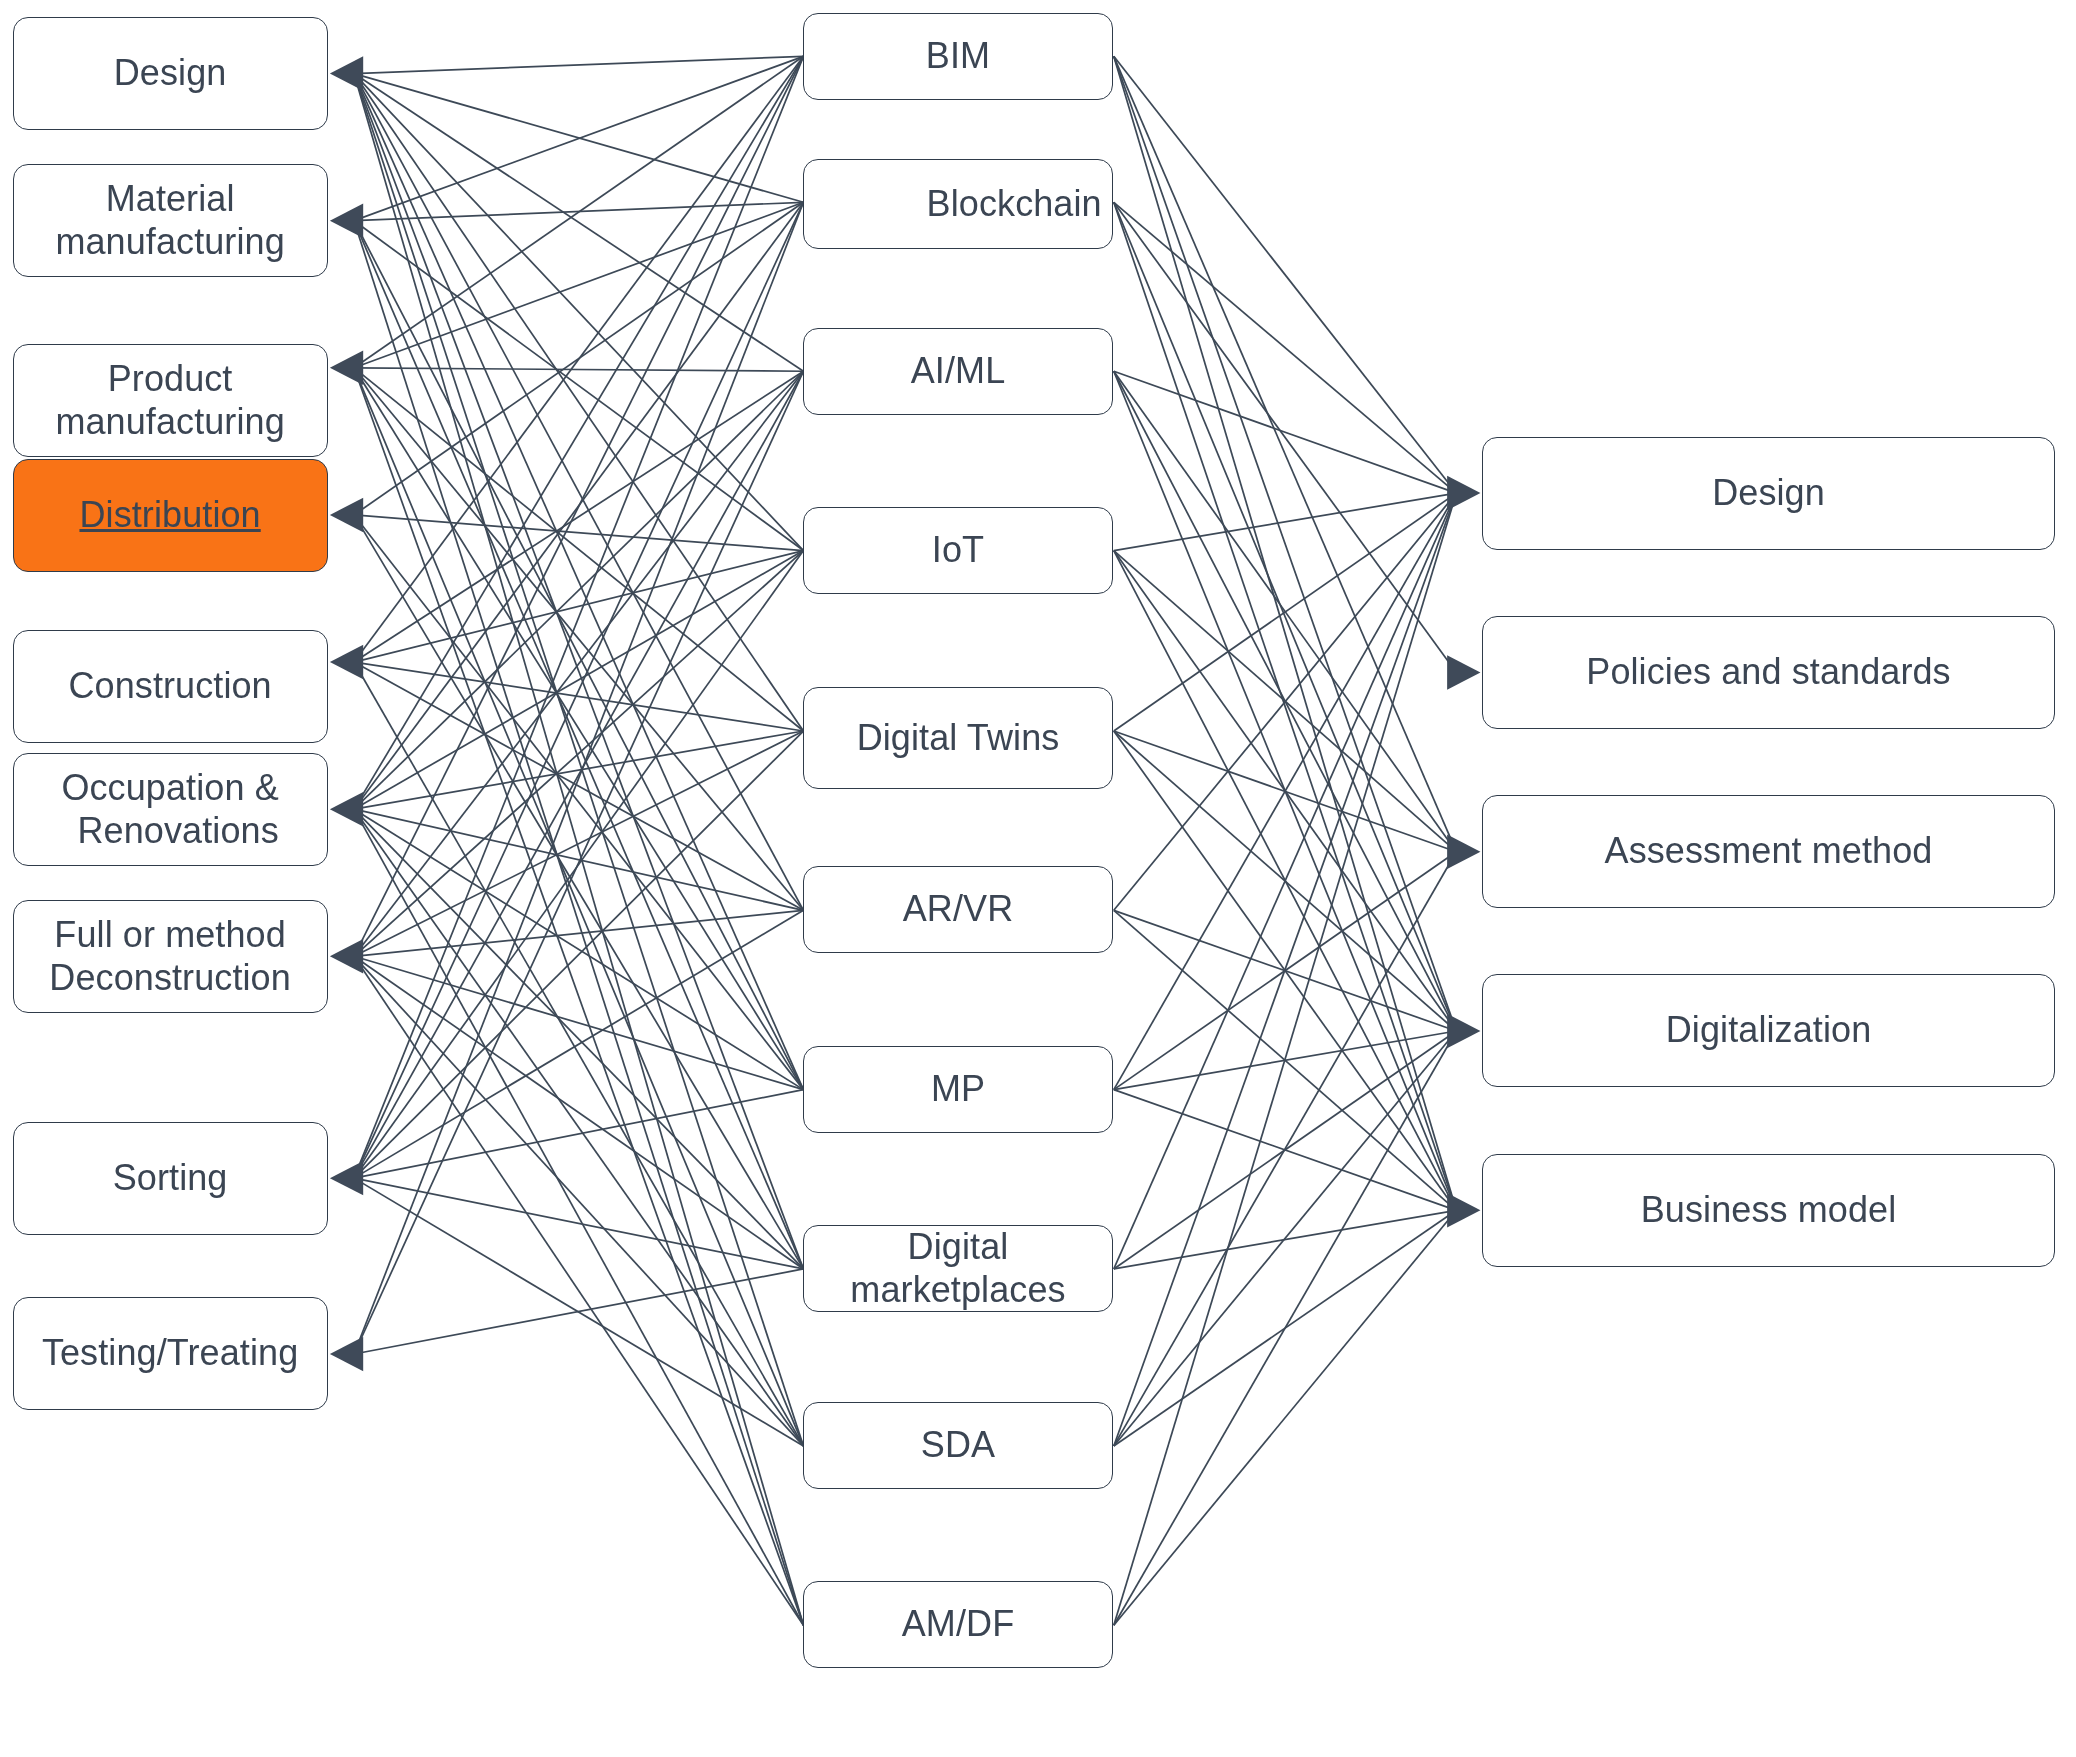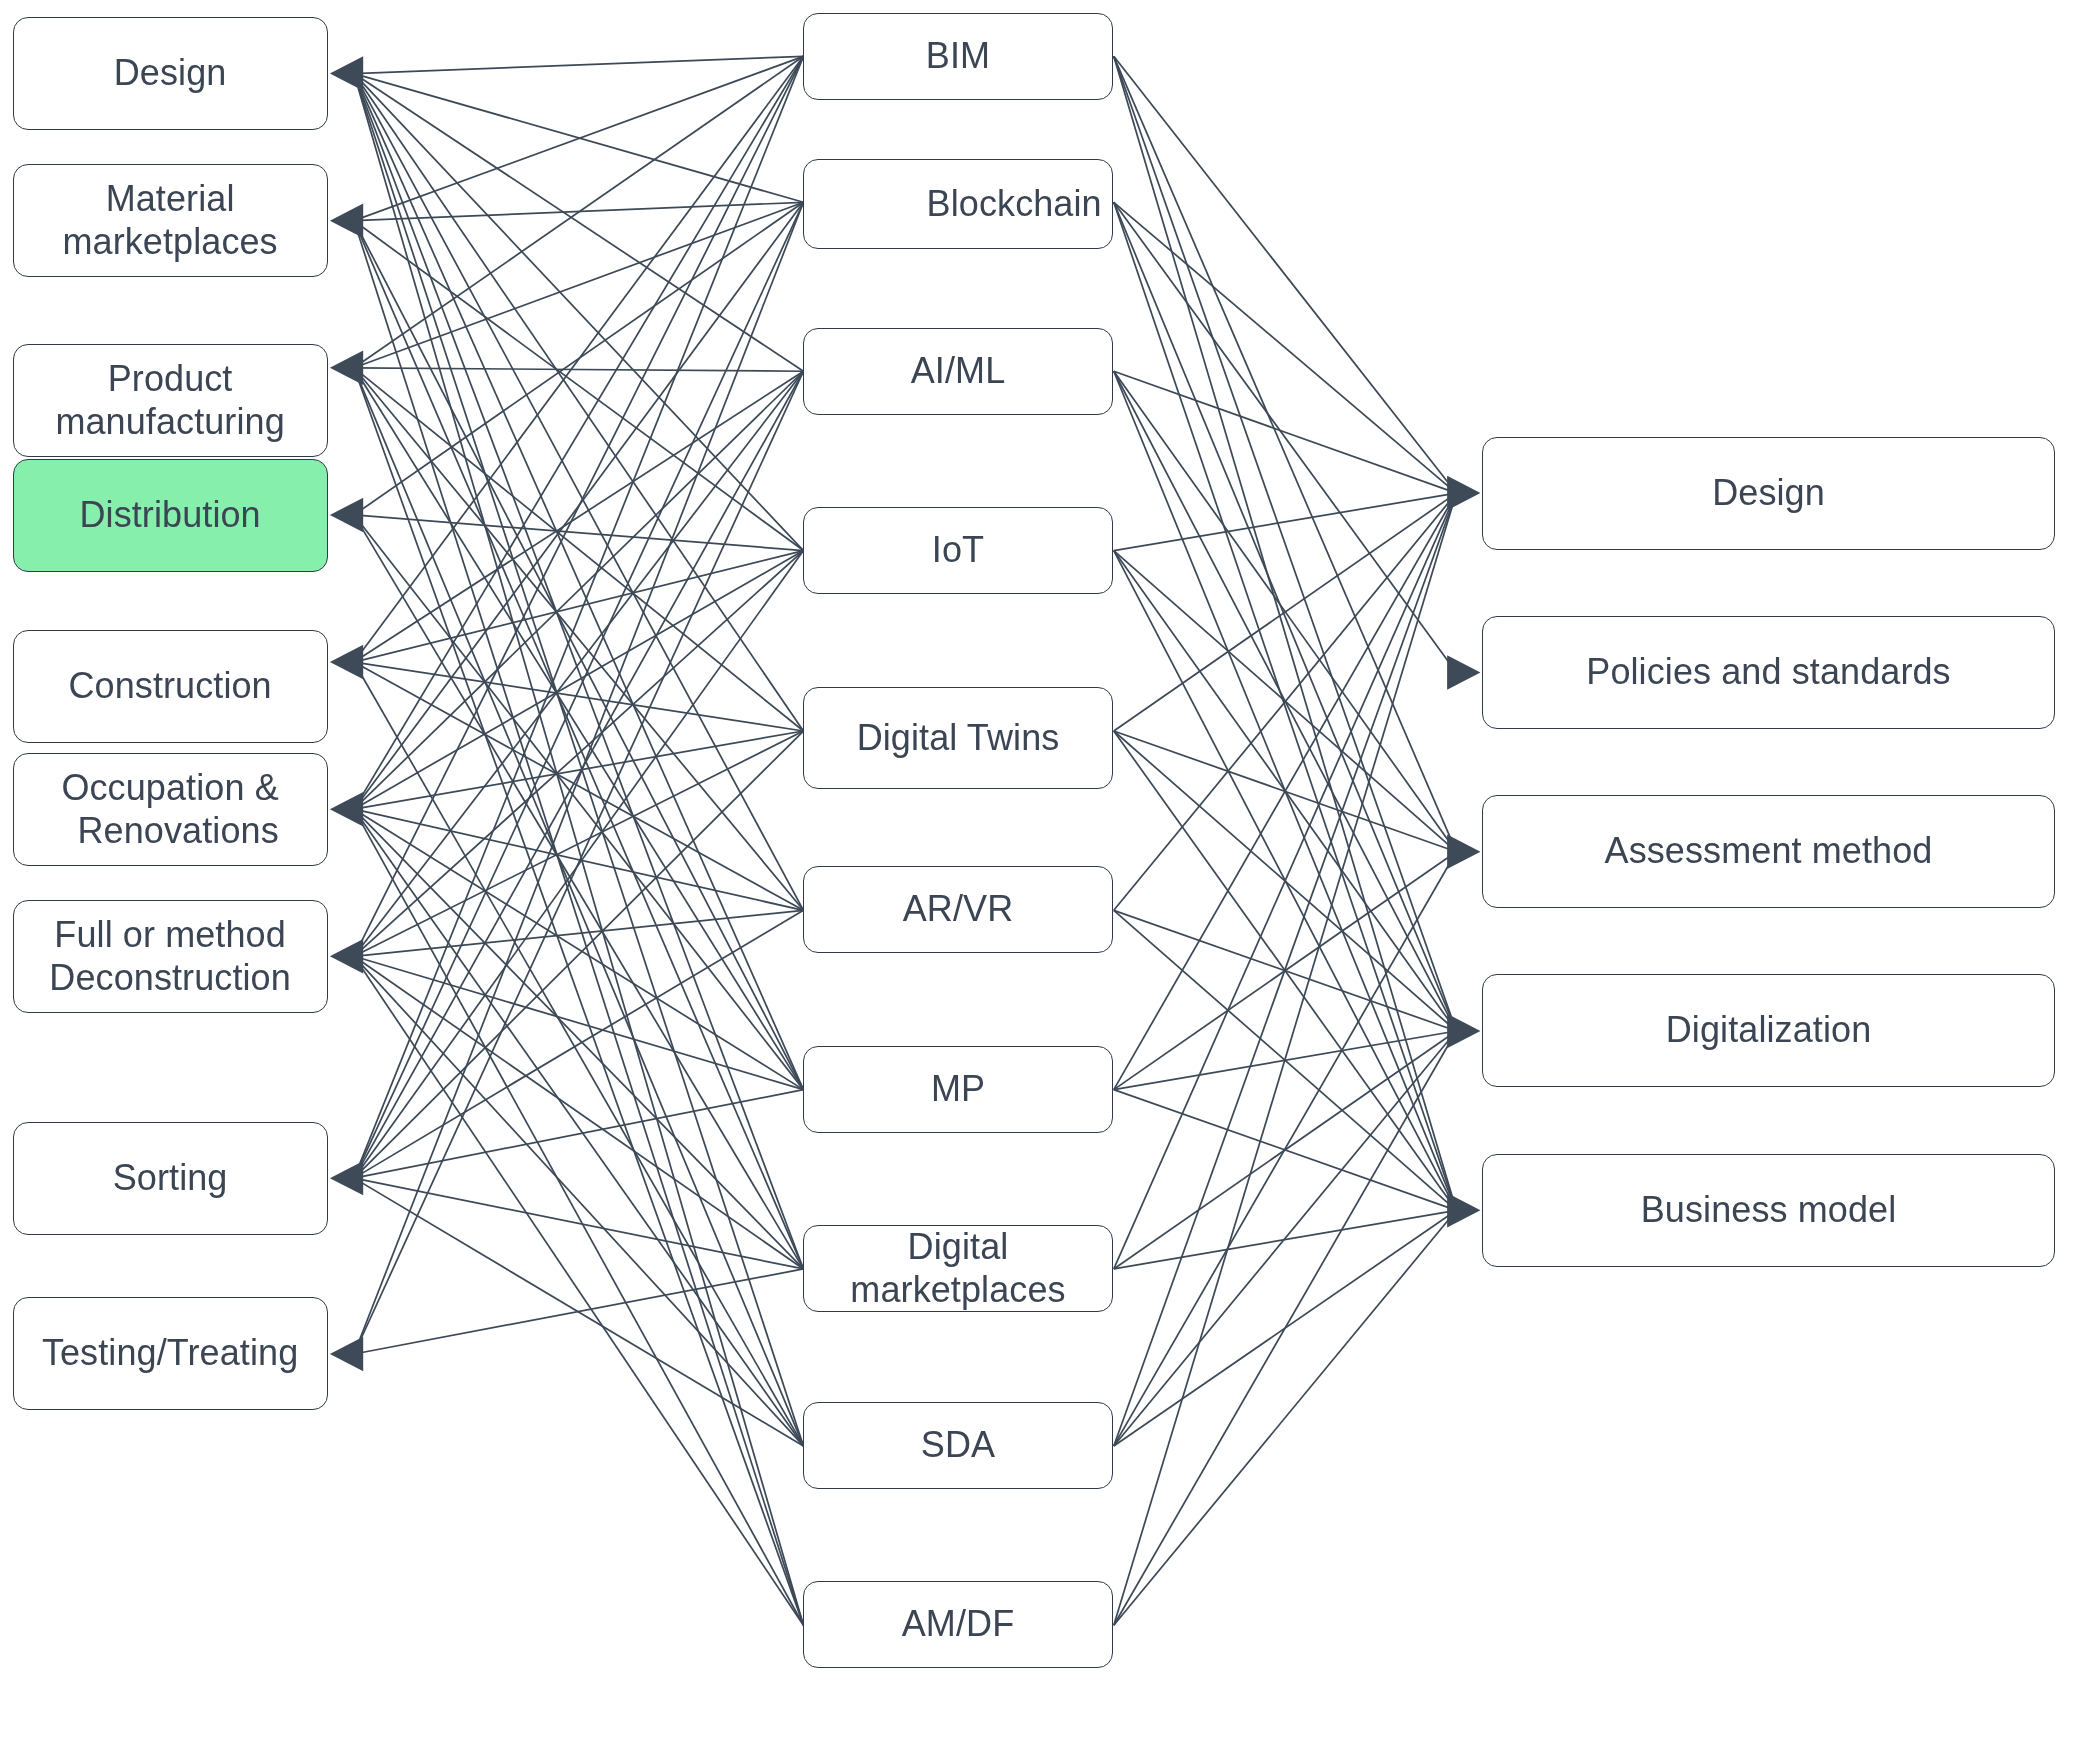--- a/index.html
+++ b/index.html
@@ -165,27 +165,27 @@
       <polygon points="2576,1794 2518,1764 2518,1824" fill="#3f4a59"></polygon>
       <polygon points="2576,2106 2518,2076 2518,2136" fill="#3f4a59"></polygon>
       <polygon points="2576,1170 2518,1140 2518,1200" fill="#3f4a59"></polygon>
     </svg>
   <div id="nodes">
       <div class="node" style="left: 12.6px; top: 17px; width: 315px; height: 113px; border-color: rgb(47, 59, 74); background: rgb(255, 255, 255); color: rgb(59, 69, 83);">
         <span class="node-label">Design</span>
       </div>
       <div class="node" style="left: 12.6px; top: 164px; width: 315px; height: 113px; border-color: rgb(47, 59, 74); background: rgb(255, 255, 255); color: rgb(59, 69, 83);">
         <span class="node-label">Material
-marketplaces</span>
+manufacturing</span>
       </div>
       <div class="node" style="left: 12.6px; top: 311px; width: 315px; height: 113px; border-color: rgb(47, 59, 74); background: rgb(255, 255, 255); color: rgb(59, 69, 83); margin-top: 33px;">
         <span class="node-label">Product
 manufacturing</span>
       </div>
-      <div class="node" style="left: 12.6px; top: 459px; width: 315px; height: 113px; border-color: rgb(47, 59, 74); background: #86efac; color: rgb(59, 69, 83);">
+      <div class="node" style="left: 12.6px; top: 459px; width: 315px; height: 113px; border-color: rgb(47, 59, 74); background: #f97316; color: rgb(59, 69, 83); text-decoration: underline;">
         <span class="node-label">Distribution</span>
       </div>
       <div class="node" style="left: 12.6px; top: 606px; width: 315px; height: 113px; border-color: rgb(47, 59, 74); background: rgb(255, 255, 255); color: rgb(59, 69, 83); margin-top: 24px;">
         <span class="node-label">Construction</span>
       </div>
       <div class="node" style="left: 12.6px; top: 753px; width: 315px; height: 113px; border-color: rgb(47, 59, 74); background: rgb(255, 255, 255); color: rgb(59, 69, 83); text-align: right;">
         <span class="node-label">Occupation &amp;
 Renovations</span>
       </div>
       <div class="node" style="left: 12.6px; top: 900px; width: 315px; height: 113px; border-color: rgb(47, 59, 74); background: rgb(255, 255, 255); color: rgb(59, 69, 83);">

